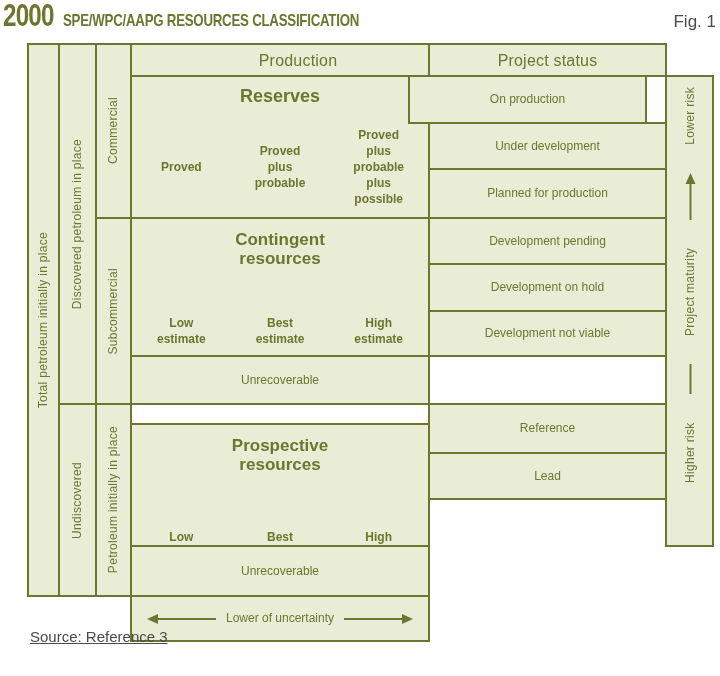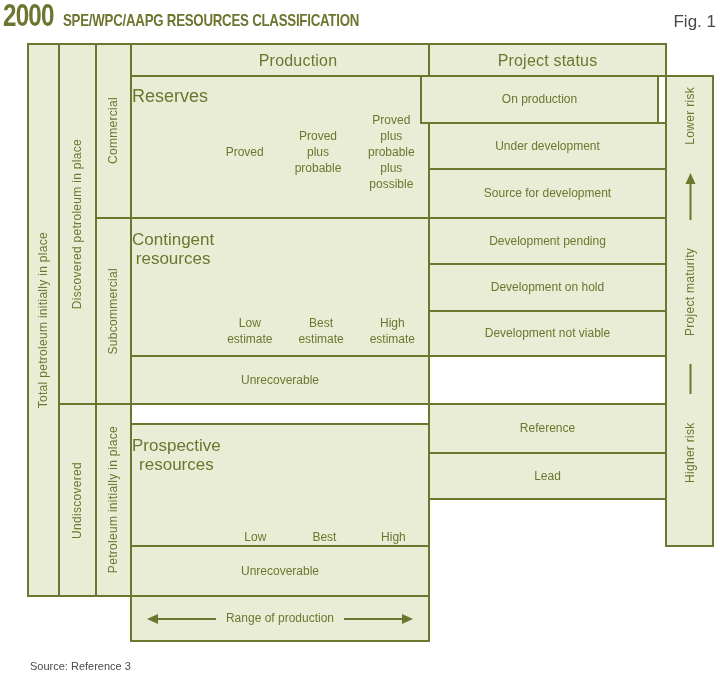--- a/index.html
+++ b/index.html
@@ -23,37 +23,37 @@
   }
   .main-title{
     position:absolute;left:63px;top:12px;font-size:17px;line-height:18px;font-weight:bold;
     letter-spacing:-0.3px;transform:scaleX(0.78);transform-origin:left center;color:var(--olive);
     white-space:nowrap;
   }
   .fig-label{
     position:absolute;right:4px;top:12px;font-size:17px;color:var(--footnote-gray);
   }
   .source-note{
-    position:absolute;left:30px;top:660px;font-size:11px;color:var(--footnote-gray);
+    position:absolute;left:30px;top:628px;font-size:15px;color:var(--footnote-gray);text-decoration:underline;
   }
   
   .cell{
     position:absolute;border:2px solid var(--olive);background:var(--cell-fill);
     display:flex;align-items:center;justify-content:center;text-align:center;
     font-size:12px;line-height:15px;color:var(--olive);
   }
   .cell.white{background:var(--white-cell);}
   .header-cell{font-size:16px;letter-spacing:0.2px;}
   .vcell .vtext{
     writing-mode:vertical-rl;transform:rotate(180deg);white-space:nowrap;
     font-size:12px;letter-spacing:0.3px;
   }
   
   .section-box{
-    flex-direction:row;justify-content:flex-start;align-items:stretch;
+    flex-direction:column;justify-content:flex-start;align-items:stretch;font-weight:bold;
   }
   .section-title{
     margin-top:9px;text-align:center;font-size:18px;line-height:20px;white-space:pre-line;
   }
   .section-title.small{font-size:17px;line-height:19px;margin-top:11px;}
   .triple{
     flex:1;display:grid;grid-template-columns:1fr 1fr 1fr;align-items:center;margin-top:10px;
   }
   .triple .lbl{white-space:pre-line;text-align:center;font-size:12px;line-height:16px;}
   .triple.bottomed{align-items:end;padding-bottom:8px;margin-top:0;}
@@ -154,38 +154,38 @@
 
   <div class="cell" style="left:130px;top:545px;width:300px;height:52px">
     <span>Unrecoverable</span>
   </div>
 
   <div class="cell range-row" style="left:130px;top:595px;width:300px;height:47px">
     <span class="harrow">
         <span class="tri-left"></span>
         <span class="stem"></span>
       </span>
-    <span>Range of production</span>
+    <span>Lower of uncertainty</span>
     <span class="harrow">
         <span class="stem"></span>
         <span class="tri-right"></span>
       </span>
   </div>
 
   <div class="cell header-cell" style="left:428px;top:43px;width:239px;height:34px">
     <span>Project status</span>
   </div>
-  <div class="cell" style="left:420px;top:75px;width:239px;height:49px">
+  <div class="cell" style="left:408px;top:75px;width:239px;height:49px">
     <span>On production</span>
   </div>
   <div class="cell" style="left:428px;top:122px;width:239px;height:48px">
     <span>Under development</span>
   </div>
   <div class="cell" style="left:428px;top:168px;width:239px;height:51px">
-    <span>Source for development</span>
+    <span>Planned for production</span>
   </div>
   <div class="cell" style="left:428px;top:217px;width:239px;height:48px">
     <span>Development pending</span>
   </div>
   <div class="cell" style="left:428px;top:263px;width:239px;height:49px">
     <span>Development on hold</span>
   </div>
   <div class="cell" style="left:428px;top:310px;width:239px;height:47px">
     <span>Development not viable</span>
   </div>

